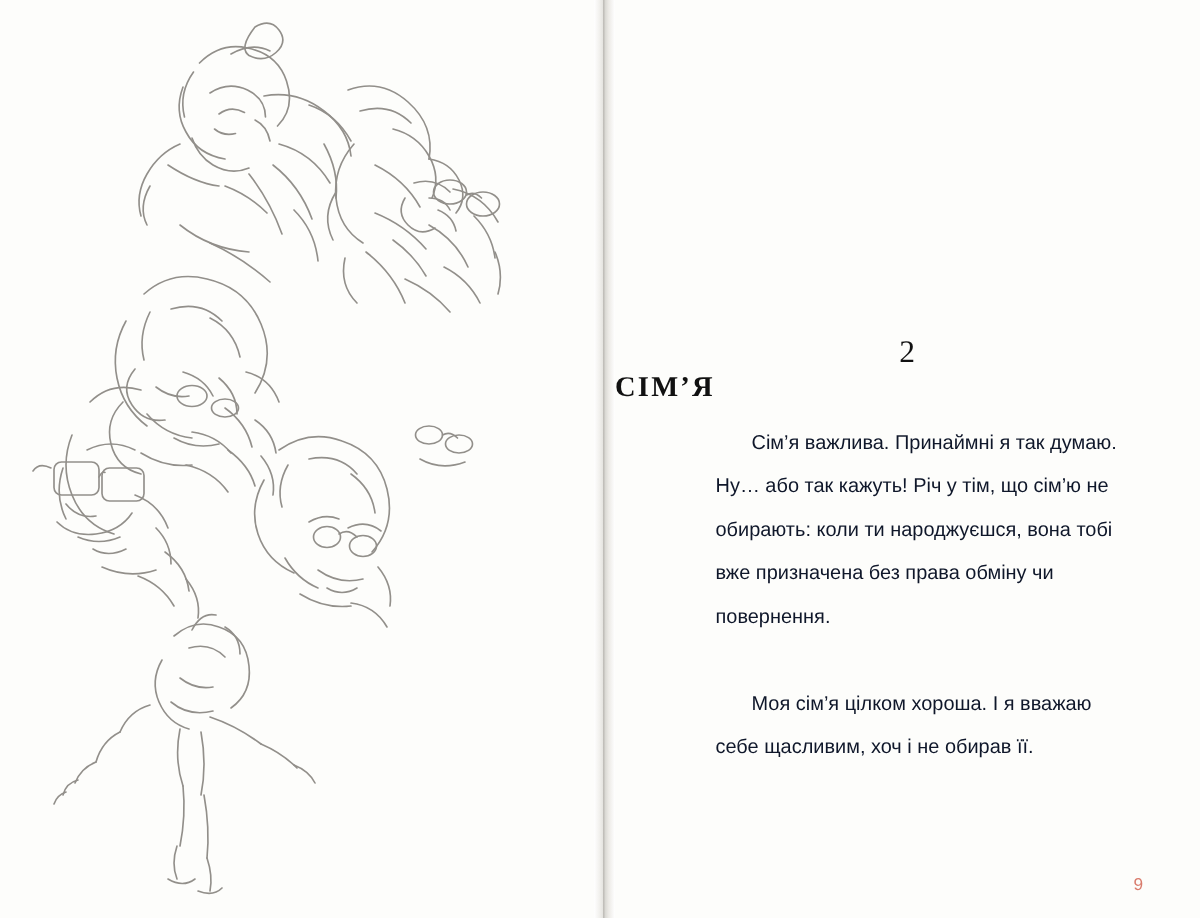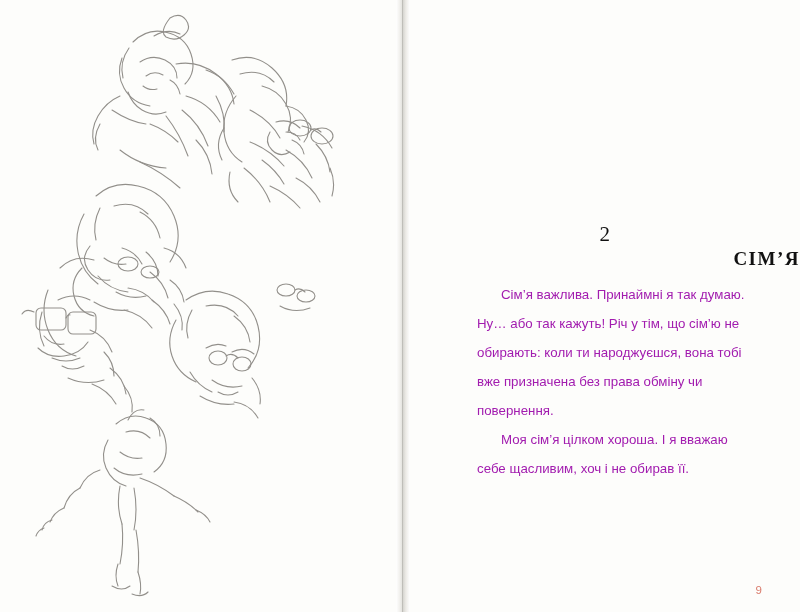--- a/index.html
+++ b/index.html
@@ -72,43 +72,44 @@
     font-family: "Liberation Serif", serif;
     font-size: 21px;
     color: #111111;
     letter-spacing: 0.5px;
   }
   .chapter-title {
     position: absolute;
     top: 248px;
     left: 0;
     width: 390px;
-    text-align: right;
+    text-align: left;
     font-family: "Liberation Serif", serif;
     font-size: 19px;
     font-weight: bold;
     color: #111111;
     letter-spacing: 1.5px;
   }
   .body-text {
     position: absolute;
     top: 280px;
     left: 67px;
     width: 270px;
     font-family: "Liberation Sans", sans-serif;
     font-size: 13.3px;
     line-height: 29px;
-    color: #a21caf;
+    color: #0f172a;
   }
   .body-text p {
     margin: 0;
     text-indent: 24px;
     text-align: left;
   }
   .body-text p.gap {
+    margin-top: 29px;
   }
   .page-number {
     position: absolute;
     bottom: 16px;
     right: 38px;
     font-family: "Liberation Sans", sans-serif;
     font-size: 11.5px;
     color: #d97b6c;
   }
 </style>

